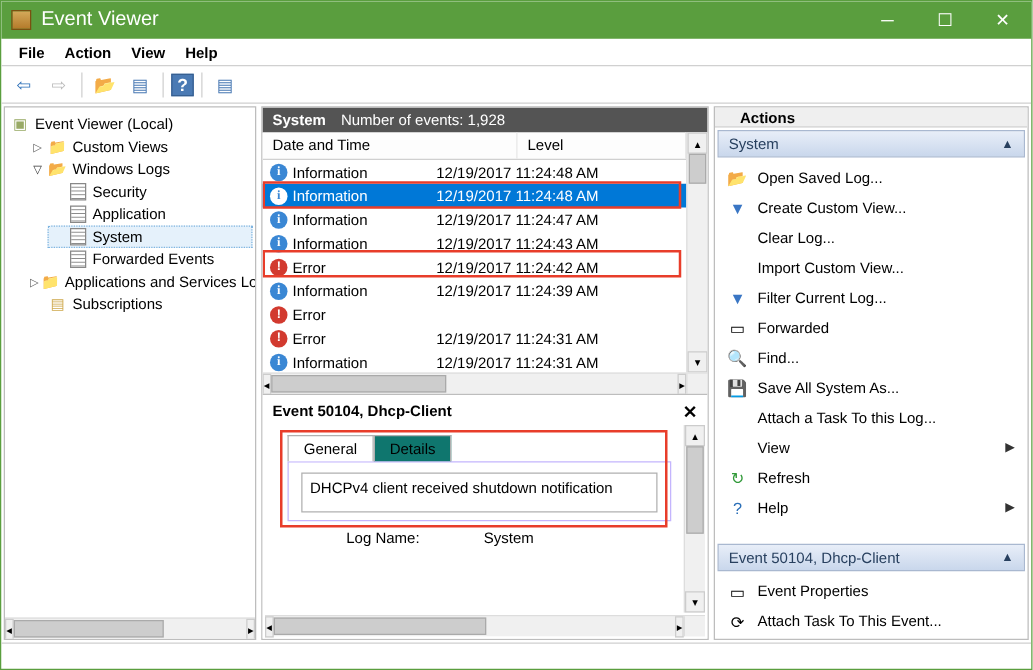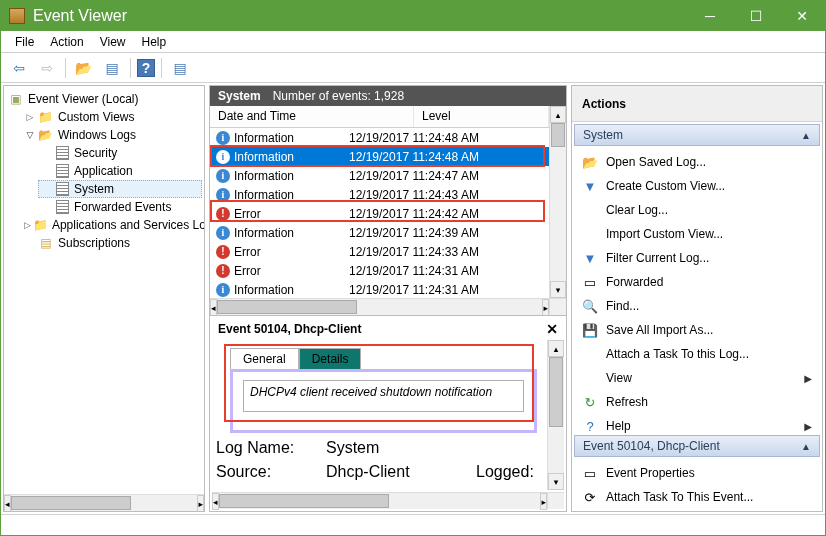--- a/index.html
+++ b/index.html
@@ -33,21 +33,21 @@
     display: flex; align-items: center; justify-content: center;
     color: #fff; font-size: 14px;
   }
   .menubar {
     height: 22px;
     display: flex;
     align-items: center;
     padding: 0 6px;
     border-bottom: 1px solid #d0d0d0;
   }
-  .menubar span { padding: 2px 8px; }
+  .menubar span { padding: 2px 8px; font-weight: bold; }
   .toolbar {
     height: 30px;
     display: flex;
     align-items: center;
     padding: 0 6px;
     gap: 4px;
     border-bottom: 1px solid #d0d0d0;
   }
   .tool-btn {
     width: 24px; height: 22px;
@@ -157,33 +157,32 @@
   .detail-head .close { margin-left:auto; font-weight:bold; font-size:14px;}
   .tabs { display:flex; margin:8px 10px 0 18px; position:relative;}
   .tab {
     border:1px solid #b0b0b0; border-bottom:none;
     padding:3px 12px; background:#fff; font-size:12px;
     position:relative;
   }
   .tab.active { background:#fff; z-index:2;}
   .tab.inactive { background:#0f766e; }
   .tab-content {
-    border:3px solid #c4b5fd;
+    border:1px solid #c4b5fd;
     margin:0 10px 0 18px; padding:8px 10px;
-    height:64px;
+    height:48px;
     overflow:hidden;
-    font-style:italic;
-  }
-  .fieldrow { display:flex; margin:6px 10px 0 4px; gap:0; font-size:16px;}
+  }
+  .fieldrow { display:flex; margin:6px 10px 0 36px; gap:0; font-size:12px;justify-content:flex-end;}
   .fieldrow .lbl { width:110px; color:#000;}
   .fieldrow .val { width:150px;}
   .fieldrow .lbl2 { width:60px;}
   .actions-header {
-    height:36px; background:#efefef; border-bottom:1px solid #d4d4d4;
-    display:flex; align-items:center; padding:0 10px; font-weight:600;
+    height:16px; background:#efefef; border-bottom:1px solid #d4d4d4;
+    display:flex; align-items:center; padding:0 20px; font-weight:600;
   }
   .actions-sub {
     height:22px;
     background:linear-gradient(#e8eef8,#c9d7ec);
     border:1px solid #a9b8d0; margin:2px;
     display:flex; align-items:center; padding:0 8px;
     color:#28405f; font-weight:400;
   }
   .actions-sub .chev { margin-left:auto; font-size:10px;}
   .action-list { padding:2px 2px; overflow:auto; flex:1;}
@@ -349,21 +348,20 @@
                 <div class="icon-info">i</div>
                 <span>Information</span>
               </div>
               <div class="dt">12/19/2017 11:24:39 AM</div>
             </div>
             <div class="list-row">
               <div class="lvl">
                 <div class="icon-error">!</div>
                 <span>Error</span>
               </div>
-              <div class="dt">12/19/2017 11:24:33 AM</div>
             </div>
             <div class="list-row">
               <div class="lvl">
                 <div class="icon-error">!</div>
                 <span>Error</span>
               </div>
               <div class="dt">12/19/2017 11:24:31 AM</div>
             </div>
             <div class="list-row">
               <div class="lvl">
@@ -406,25 +404,20 @@
           <div class="tab-content">
             <div style="border:1px solid #b0b0b0; padding:4px 6px; height:32px;">
               <span>DHCPv4 client received shutdown notification</span>
             </div>
           </div>
           <div class="red-box" style="left:12px; top:4px; width:310px; height:78px;"></div>
           <div class="fieldrow">
             <span class="lbl">Log Name:</span>
             <span class="val">System</span>
           </div>
-          <div class="fieldrow">
-            <span class="lbl">Source:</span>
-            <span class="val">Dhcp-Client</span>
-            <span class="lbl2">Logged:</span>
-          </div>
         </div>
         <div class="scrollbar-v" style="height:150px;">
           <div class="sb-btn">▴</div>
           <div class="sb-track">
                 <div class="sb-thumb" style="top:0;height:70px;"></div>
               </div>
           <div class="sb-btn">▾</div>
         </div>
       </div>
       </div>
@@ -469,21 +462,21 @@
         <div class="action-item">
           <div class="ai-icon">▭</div>
           <span>Forwarded</span>
         </div>
         <div class="action-item">
           <div class="ai-icon">🔍</div>
           <span>Find...</span>
         </div>
         <div class="action-item">
           <div class="ai-icon">💾</div>
-          <span>Save All Import As...</span>
+          <span>Save All System As...</span>
         </div>
         <div class="action-item">
           <div class="ai-icon"></div>
           <span>Attach a Task To this Log...</span>
         </div>
         <div class="action-item">
           <div class="ai-icon"></div>
           <span>View</span>
           <span class="arrow">▶</span>
         </div>

